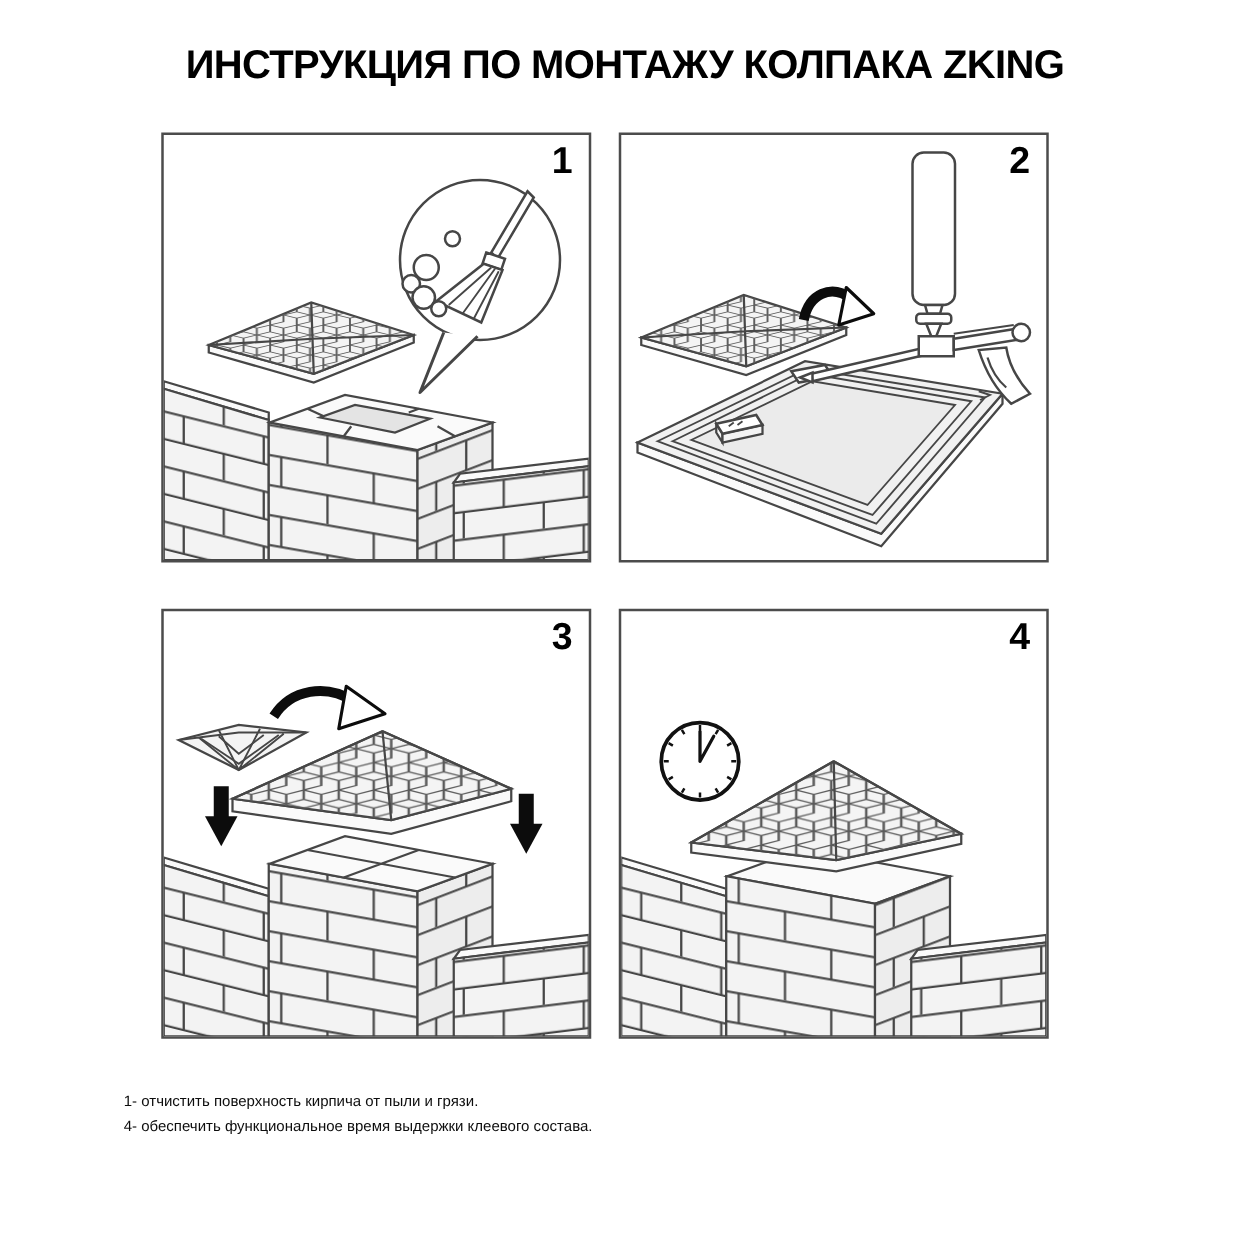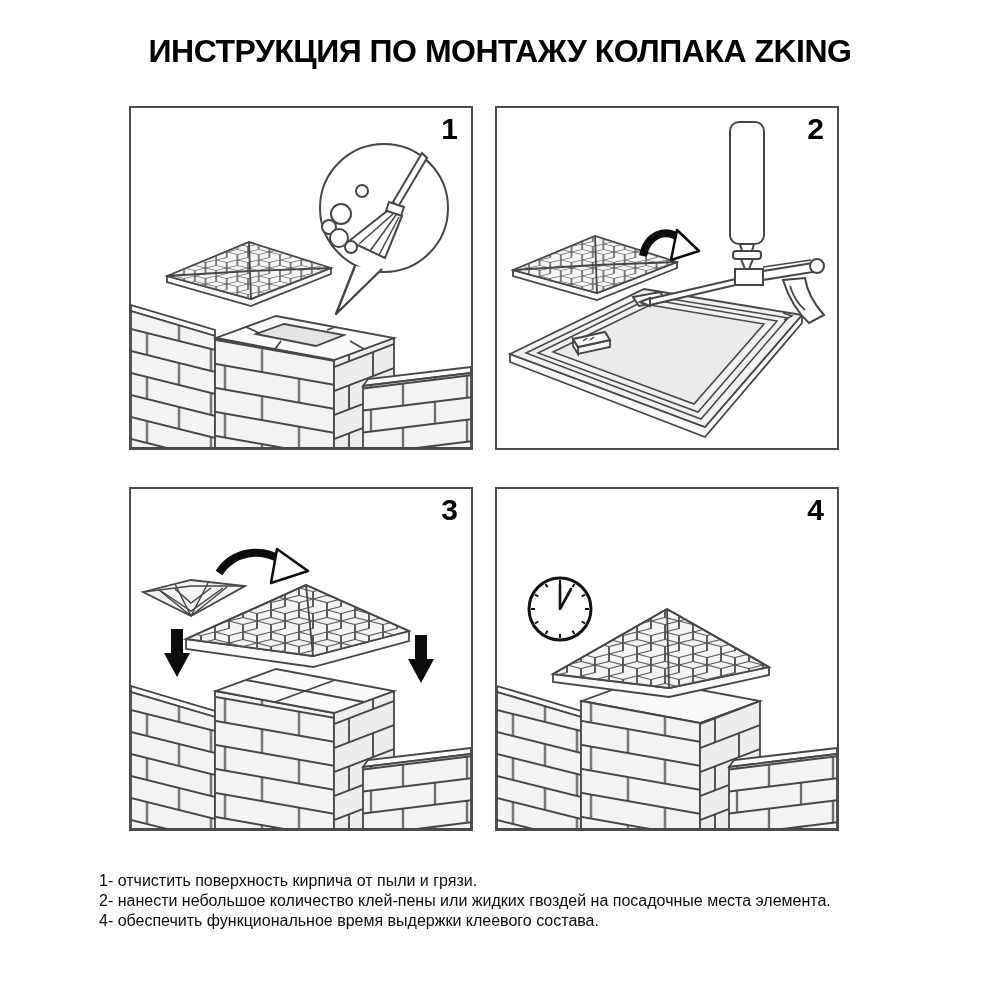--- a/index.html
+++ b/index.html
@@ -8,21 +8,21 @@
   .title{position:absolute;top:33px;left:0;width:1000px;text-align:center;
          font-size:32px;font-weight:bold;letter-spacing:-0.5px;white-space:nowrap;}
   .panel{position:absolute;width:344px;height:344px;border:2px solid #4c4c4c;
          box-sizing:border-box;background:#fff;}
   #p1{left:129px;top:106px}
   #p2{left:495px;top:106px}
   #p3{left:129px;top:487px}
   #p4{left:495px;top:487px}
   .panel svg{position:absolute;left:0;top:0;display:block;}
   .num{position:absolute;top:6px;right:13px;font-size:30px;font-weight:bold;line-height:1;z-index:2;}
-  .steps{position:absolute;left:99px;top:871px;font-size:16px;line-height:20px;color:#0d0d0d;}
+  .steps{position:absolute;left:99px;top:871px;font-size:12px;line-height:20px;color:#0d0d0d;}
   .step{white-space:nowrap;}
   
   .s1{fill:none;stroke:#464646;stroke-width:1.8;}
   .s2{fill:none;stroke:#464646;stroke-width:1.5;}
   .f0{fill:#f4f4f4;stroke:#464646;stroke-width:1.8;}
   .f1{fill:#fafafa;stroke:#464646;stroke-width:1.8;}
   .f2{fill:#e4e4e4;stroke:#464646;stroke-width:1.8;}
   .fw{fill:#ffffff;stroke:#464646;stroke-width:2;}
   .blk{fill:#0c0c0c;stroke:none;}
   .thick{fill:none;stroke:#0c0c0c;stroke-width:8;}
@@ -264,17 +264,16 @@
       <g>
         <circle cx="63" cy="120" r="31" fill="#ffffff" stroke="#111111" stroke-width="3"></circle>
         <path d="M63,91L63,95 M77.5,94.9L75.5,98.3 M88.1,105.5L84.7,107.5 M92,120L88,120 M88.1,134.5L84.7,132.5 M77.5,145.1L75.5,141.7 M63,149L63,145 M48.5,145.1L50.5,141.7 M37.9,134.5L41.3,132.5 M34,120L38,120 M37.9,105.5L41.3,107.5 M48.5,94.9L50.5,98.3" stroke="#111111" stroke-width="2" fill="none"></path>
         <path d="M63,120 L63,96 M63,120 L74,100" stroke="#111111" stroke-width="2.6" fill="none" stroke-linecap="round"></path>
       </g>
     </svg>
   </div>
 
   <div class="steps">
     <div class="step">1- отчистить поверхность кирпича от пыли и грязи.</div>
-    <div class="step">2- нанести небольшое количество клей-пены или жидких гвоздей на посадочные места элемента.</div>
     <div class="step">4- обеспечить функциональное время выдержки клеевого состава.</div>
   </div>
 
 </div>
 
 </body></html>

